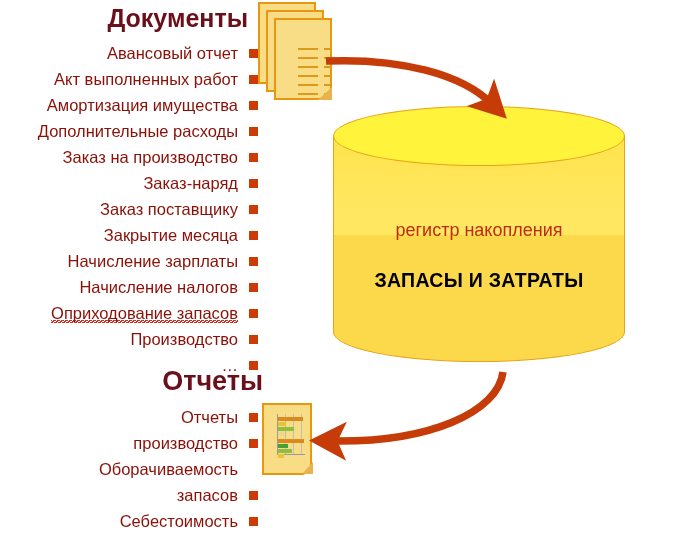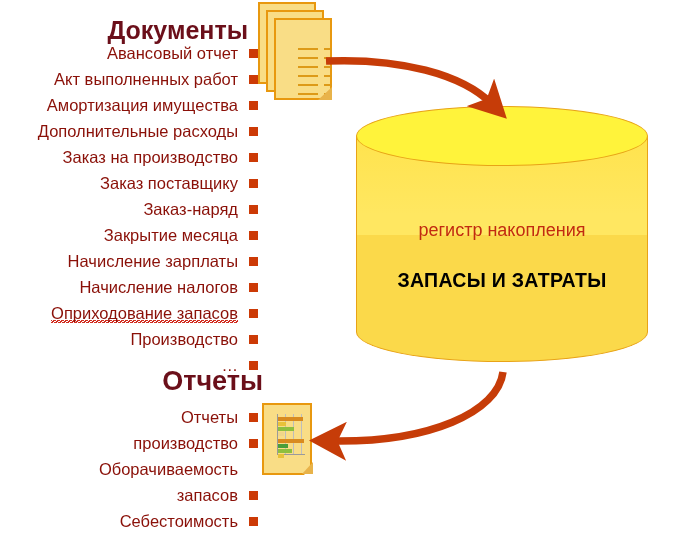--- a/index.html
+++ b/index.html
@@ -31,21 +31,20 @@
     color: #6b0f1a;
     letter-spacing: 0px;
     white-space: nowrap;
     text-align: right;
   }
   #docs-heading {
     right: 435px;
     top: 4px;
     font-size: 25px;
     line-height: 28px;
-    margin-top: 12px;
   }
   #reports-heading {
     right: 420px;
     top: 368px;
     font-size: 27px;
     line-height: 26px;
   }
 
   
   .side-list {
@@ -96,21 +95,21 @@
         transparent 1px, transparent 2px);
     background-repeat: repeat-x;
     background-size: 4px 3px;
     background-position: left bottom 1px;
     padding-bottom: 2px;
   }
 
   
   #cylinder {
     position: absolute;
-    left: 356px;
+    left: 333px;
     top: 106px;
     width: 236px;
     height: 256px;
   }
   #cyl-body {
     position: absolute;
     left: 0;
     top: 30px;
     width: 292px;
     height: 196px;
@@ -290,22 +289,22 @@
 <div id="stage">
 
   <div class="heading" id="docs-heading">Документы</div>
 
   <ul class="side-list" id="docs-list">
       <li><span class="li-text">Авансовый отчет</span><i class="bullet"></i></li>
       <li><span class="li-text">Акт выполненных работ</span><i class="bullet"></i></li>
       <li><span class="li-text">Амортизация имущества</span><i class="bullet"></i></li>
       <li><span class="li-text">Дополнительные расходы</span><i class="bullet"></i></li>
       <li><span class="li-text">Заказ на производство</span><i class="bullet"></i></li>
+      <li><span class="li-text">Заказ-наряд</span><i class="bullet"></i></li>
       <li><span class="li-text">Заказ поставщику</span><i class="bullet"></i></li>
-      <li><span class="li-text">Заказ-наряд</span><i class="bullet"></i></li>
       <li><span class="li-text">Закрытие месяца</span><i class="bullet"></i></li>
       <li><span class="li-text">Начисление зарплаты</span><i class="bullet"></i></li>
       <li><span class="li-text">Начисление налогов</span><i class="bullet"></i></li>
       <li class="squiggle"><span class="li-text">Оприходование запасов</span><i class="bullet"></i></li>
       <li><span class="li-text">Производство</span><i class="bullet"></i></li>
       <li><span class="li-text">…</span><i class="bullet"></i></li>
     </ul>
 
   <div id="doc-stack">
     <div class="sheet" id="sheet-3"></div>

